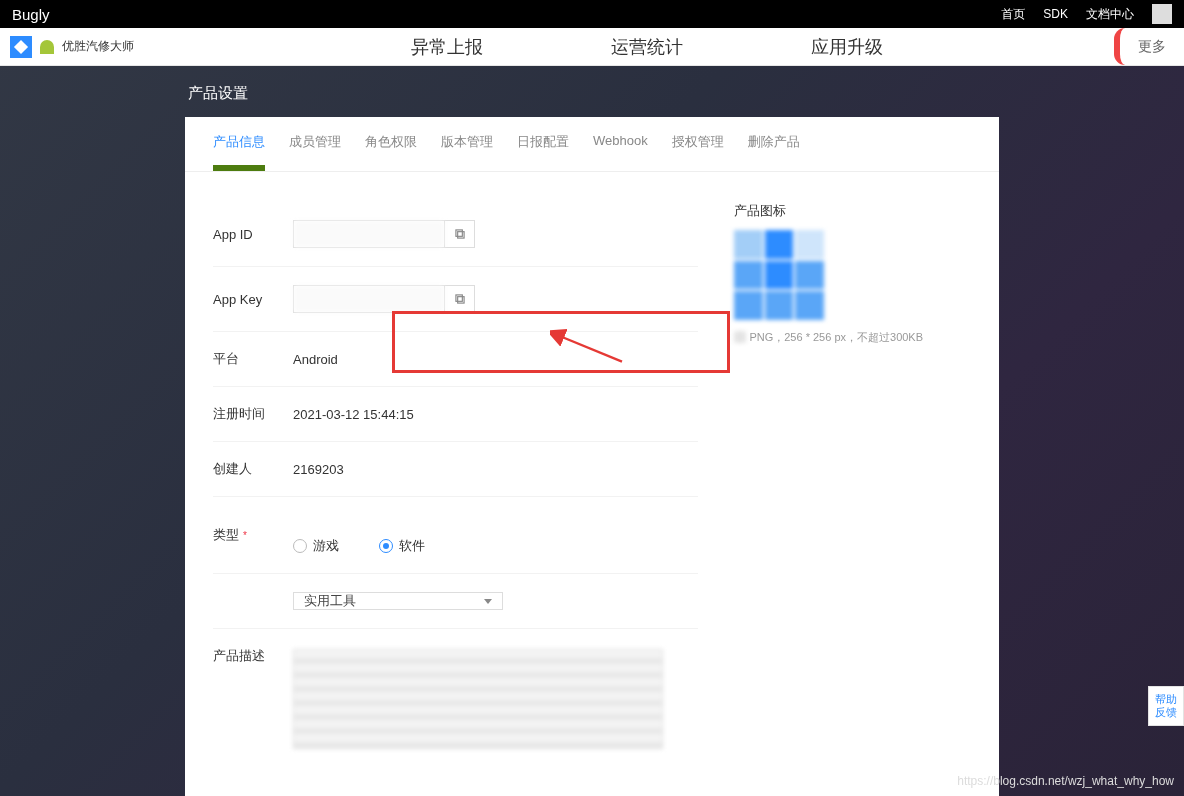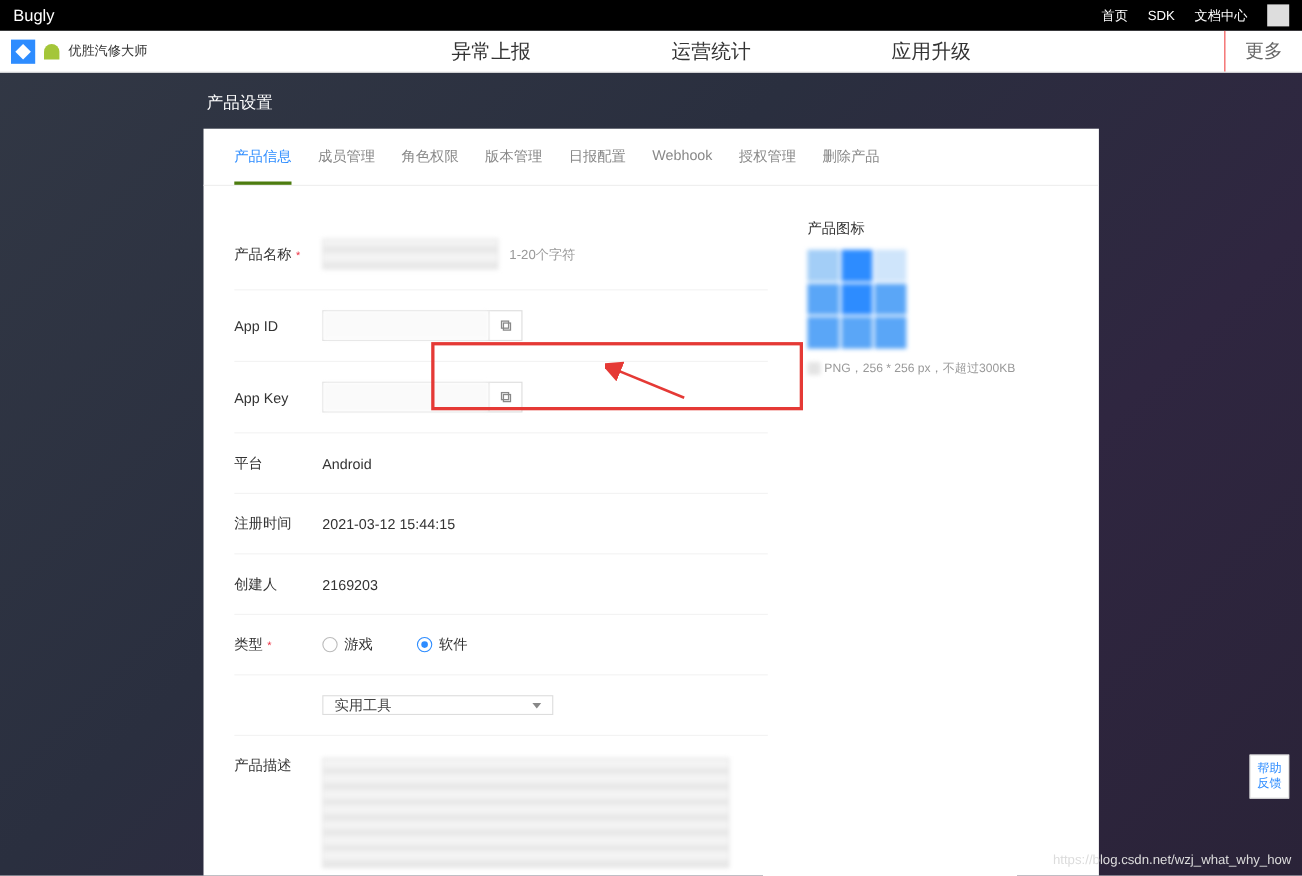--- a/index.html
+++ b/index.html
@@ -33,38 +33,38 @@
   align-items: center;
   border-bottom: 1px solid #e7e7e7;
 }
 .navbar-left { display: flex; align-items: center; padding-left: 10px; gap: 8px; width: 180px; }
 .app-logo { width: 22px; height: 22px; background: #2d8cff; position: relative; }
 .app-logo::before { content:""; position:absolute; width:10px; height:10px; background:#fff; top:6px; left:6px; transform: rotate(45deg);}
 .android-icon { width: 14px; height: 14px; background: #a4c639; border-radius: 50% 50% 0 0; position: relative; }
 .app-name { font-size: 12px; color: #333; }
 .navbar-center { flex: 1; display: flex; justify-content: center; gap: 120px; }
 .navbar-center span { font-size: 18px; color: #333; cursor: pointer; padding: 8px 4px; }
-.navbar-more { padding: 0 18px; font-size: 17px; color: #666; cursor: pointer; border-left: 1px solid #ef4444; height: 100%; display:flex; align-items:center;}
+.navbar-more { padding: 0 18px; font-size: 14px; color: #666; cursor: pointer; border-left: 6px solid #ef4444; height: 100%; display:flex; align-items:center;border-radius:11px;}
 
 .page-head { padding: 18px 0 14px 188px; color: #fff; font-size: 15px; }
 
 .card {
   background: #fff;
   margin: 0 185px 0 185px;
   min-height: 680px;
 }
 .tabs {
   display: flex;
   gap: 24px;
   padding: 16px 28px 0 28px;
   border-bottom: 1px solid #eee;
   font-size: 13px;
 }
 .tab { padding-bottom: 14px; color: #888; cursor: pointer; }
-.tab.active { color: #2d8cff; border-bottom: 3px solid #4d7c0f; }
+.tab.active { color: #2d8cff; border-bottom: 6px solid #4d7c0f; }
 .form-area { padding: 30px 28px; display: flex; gap: 36px; }
 .form-left { flex: 0 0 64%; }
 .form-right { flex: 1; }
 .form-row {
   display: flex;
   align-items: center;
   padding: 18px 0;
   border-bottom: 1px solid #f2f2f2;
 }
 .form-row.no-border { border-bottom: none; }
@@ -90,21 +90,21 @@
   display: flex; align-items: center;
 }
 .copy-btn {
   width: 30px; height: 26px;
   border-left: 1px solid #ddd;
   display: flex; align-items: center; justify-content: center;
   cursor: pointer;
 }
 .copy-btn svg { width: 14px; height: 14px; stroke: #888; fill: none;}
 .static-val { font-size: 13px; color: #333; }
-.radio-group { display: flex; gap: 40px; align-items: center; }
+.radio-group { display: flex; gap: 40px; align-items: center; margin-top: 22px; }
 .radio-item { display: flex; align-items: center; gap: 6px; cursor: pointer; }
 .radio { width: 14px; height: 14px; border: 1px solid #bbb; border-radius: 50%; display: inline-flex; align-items: center; justify-content: center; }
 .radio.checked { border-color: #2d8cff; }
 .radio.checked::after { content: ""; width: 6px; height: 6px; background: #2d8cff; border-radius: 50%; }
 .select-box {
   width: 210px; height: 18px;
   border: 1px solid #ddd;
   padding: 0 10px;
   display: flex; align-items: center; justify-content: space-between;
   cursor: pointer;
@@ -143,21 +143,21 @@
 }
 .icon-preview div { background: #5aa6f7;}
 .icon-preview div:nth-child(1){background:#a3cef7;}
 .icon-preview div:nth-child(3){background:#cfe5fb;}
 .icon-preview div:nth-child(2){background:#2d8cff;}
 .icon-preview div:nth-child(5){background:#2d8cff;}
 .icon-hint { font-size: 11px; color: #999; margin-top: 6px; }
 .sec-title { font-size: 13px; color: #333; margin-bottom: 6px; }
 .help-float {
   position: absolute;
-  right: 12px; bottom: 70px;
+  right: 0; bottom: 70px;
   width: 36px; height: 40px;
   background: #fff;
   border: 1px solid #e3e3e3;
   font-size: 11px;
   color: #2d8cff;
   display: flex; align-items: center; justify-content: center;
   text-align:center;
   cursor:pointer;
   line-height:1.2;
 }
@@ -205,27 +205,20 @@
     <div class="tab">版本管理</div>
     <div class="tab">日报配置</div>
     <div class="tab">Webhook</div>
     <div class="tab">授权管理</div>
     <div class="tab">删除产品</div>
   </div>
 
   <div class="form-area">
     <div class="form-left">
 
-      <div class="form-row">
-        <div class="label">
-          <span>产品名称</span><span class="req">*</span>
-        </div>
-        <input class="text-input blur" value="" style="">
-        <span class="hint">1-20个字符</span>
-      </div>
 
       <div class="form-row">
         <div class="label">App ID</div>
         <div class="copy-field">
           <div class="val blur"></div>
           <div class="copy-btn">
             <svg viewBox="0 0 24 24">
                 <rect x="8" y="8" width="11" height="11" stroke-width="2"></rect>
                 <rect x="5" y="5" width="11" height="11" stroke-width="2"></rect>
               </svg>

